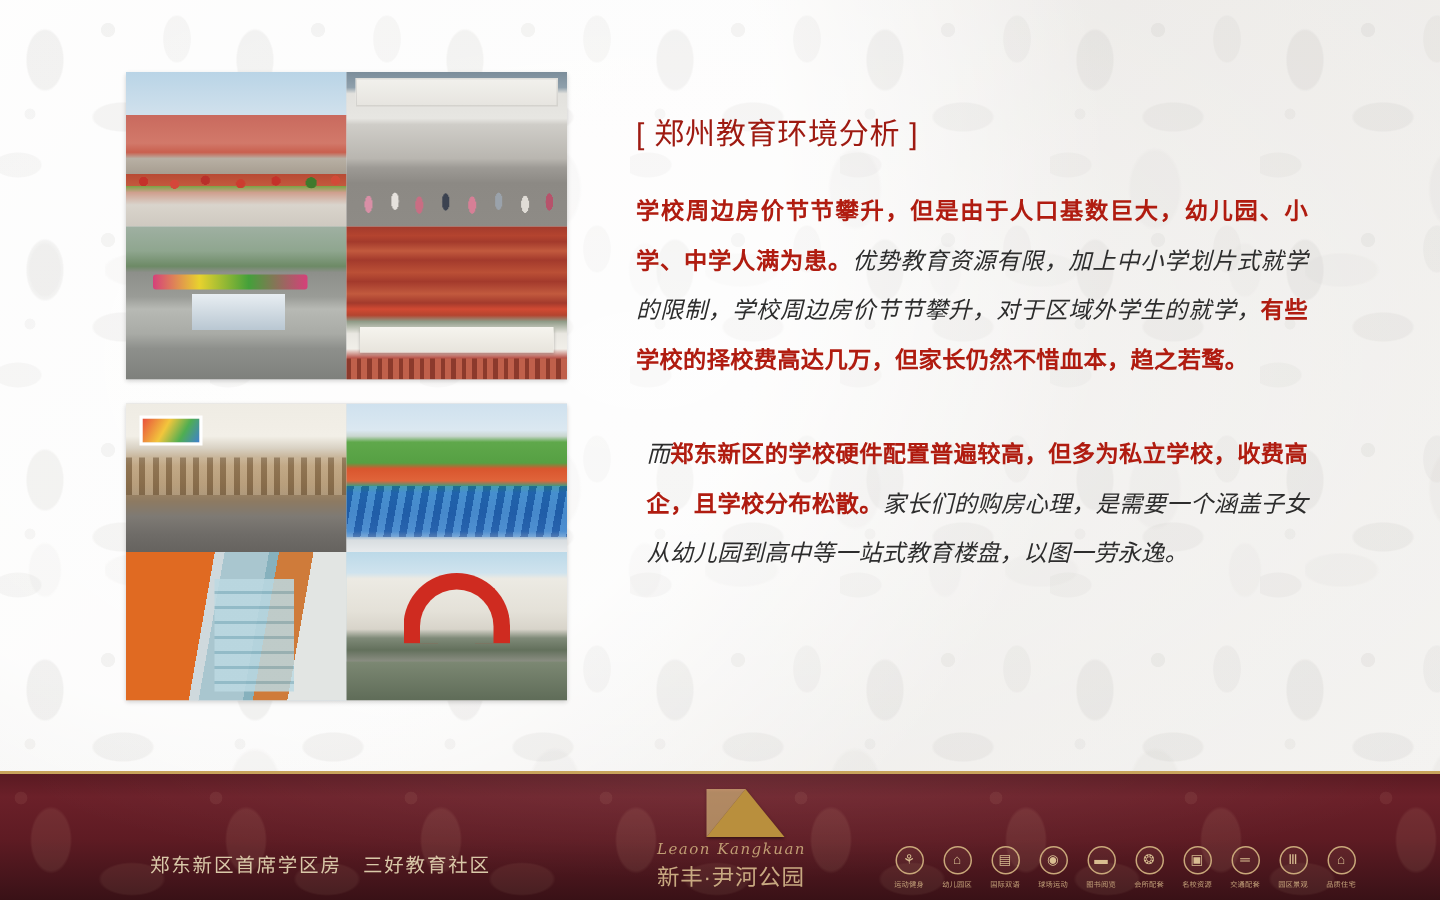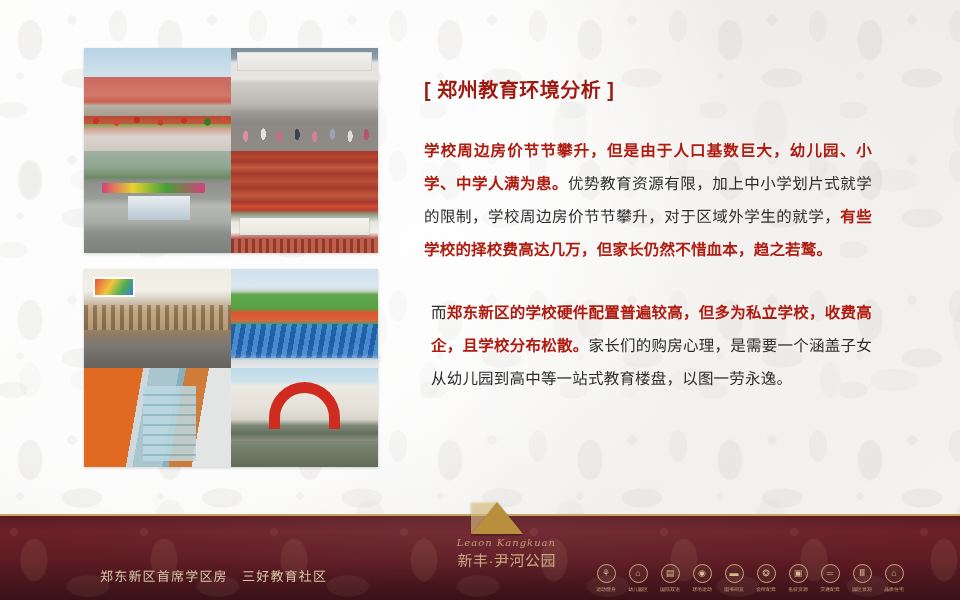--- a/index.html
+++ b/index.html
@@ -181,31 +181,31 @@
   .p-school-arch::after{
     content:"";position:absolute;left:0;right:0;bottom:0;height:26%;
     background:linear-gradient(#7c8873,#5f6c58);
   }
 
   
   #text-col{
     position:absolute;left:424px;top:78px;width:448px;
   }
   #section-title{
-    font-size:20px;font-weight:bold;color:#9e1a11;
-    letter-spacing:.5px;margin:0 0 32px 0;line-height:1.2;
+    font-size:20px;font-weight:normal;color:#9e1a11;
+    letter-spacing:.5px;margin:0 0 23px 0;line-height:1.2;
     text-shadow:0 1px 0 rgba(255,255,255,.6);
   }
   .para{
     font-size:15.5px;line-height:33px;margin:0;color:#2b2b2b;
     text-align:justify;letter-spacing:.2px;
   }
   #para-2{margin-top:30px;margin-left:7px;}
   .hl{color:#b01c10;font-weight:bold;}
-  .plain{color:#2d2d2d;font-weight:normal;}
+  .plain{color:#2d2d2d;font-weight:normal;font-style:italic;}
 
   
   #footer{
     position:absolute;left:0;right:0;bottom:0;height:84px;
     background:
       radial-gradient(ellipse 70% 120% at 50% 0%, rgba(255,255,255,.07) 0%, rgba(0,0,0,0) 70%),
       linear-gradient(180deg,#5a1a22 0%,#6b2029 18%,#5e1b23 52%,#42141a 88%,#391116 100%);
     border-top:2px solid #c8a45c;
     overflow:hidden;
   }
@@ -217,22 +217,22 @@
       radial-gradient(circle 8px at 14px 16px, rgba(255,220,180,.4) 0 50%, rgba(0,0,0,0) 56%);
     background-size:130px 110px,130px 110px,130px 110px;
   }
   #footer-tagline{
     position:absolute;left:100px;top:50px;
     font-size:13px;color:#d9c8a8;letter-spacing:1.2px;white-space:pre;
   }
 
   
   #footer-logo{
-    position:absolute;left:438px;top:500px;width:118px;height:74px;
-    text-align:right;
+    position:absolute;left:438px;top:524px;width:118px;height:74px;
+    text-align:left;
   }
   #logo-pyramid{
     width:0;height:0;margin:2px auto 0 auto;
     border-left:26px solid transparent;
     border-right:26px solid transparent;
     border-bottom:32px solid #b98f3d;
     filter:drop-shadow(0 1px 1px rgba(0,0,0,.5));
     position:relative;
   }
   #logo-pyramid::after{

